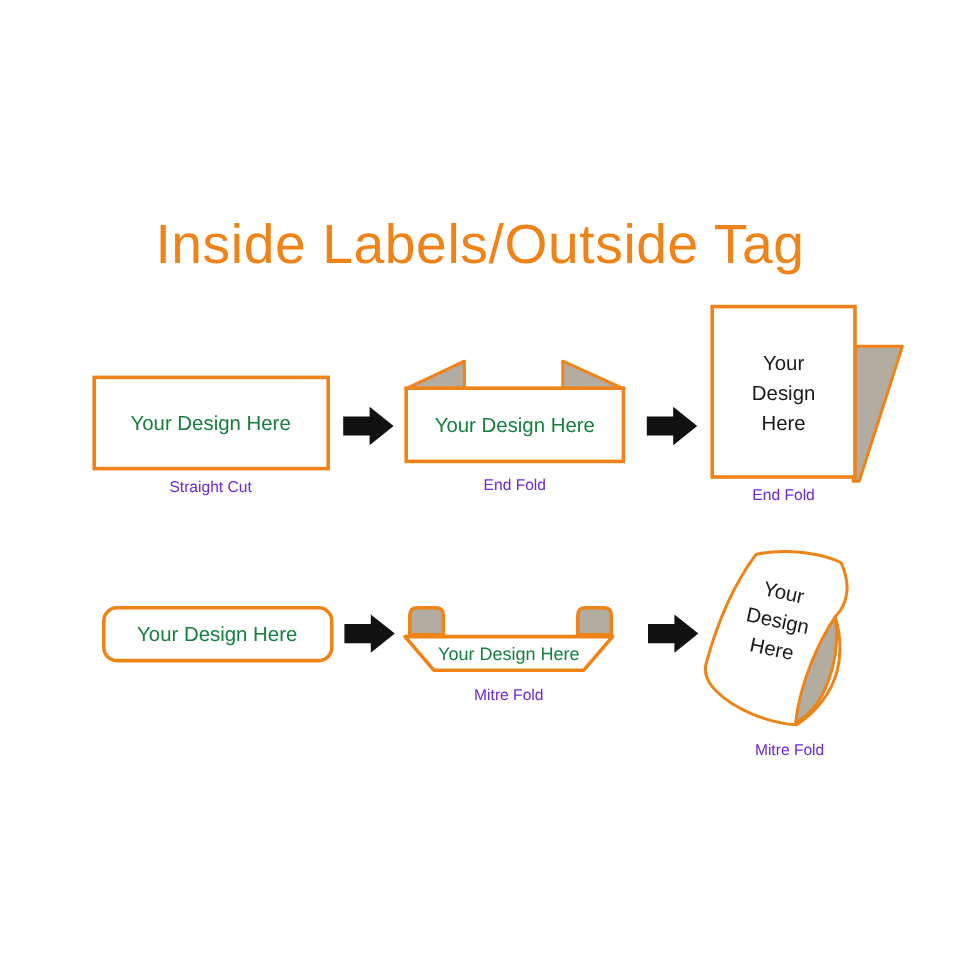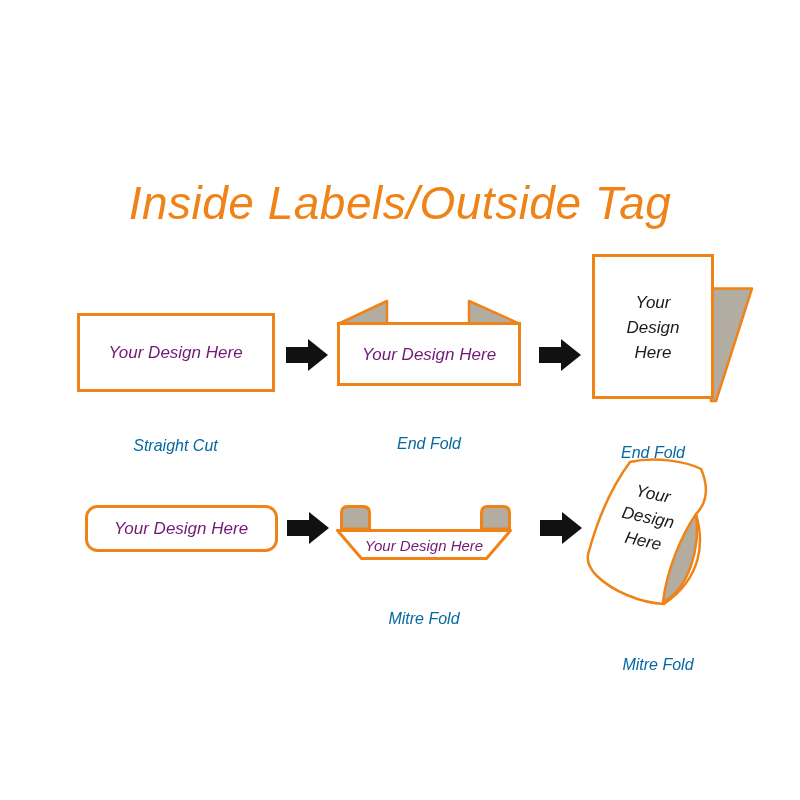--- a/index.html
+++ b/index.html
@@ -1,33 +1,33 @@
 <!DOCTYPE html>
 <html><head>
 <meta charset="utf-8">
 <style>
   html,body{margin:0;padding:0;background:#fff;}
   .stage{
     position:relative;width:800px;height:800px;background:#ffffff;
-    font-family:"Liberation Sans",sans-serif;color:#1a1a1a;overflow:hidden;font-style:italic;
+    font-family:"Liberation Sans",sans-serif;color:#1a1a1a;overflow:hidden;
   }
   .page-title{
     position:absolute;left:0;right:0;top:180px;text-align:center;
     font-size:46px;line-height:1;color:#EF8318;letter-spacing:0.5px;
   }
   .shapes{position:absolute;left:0;top:0;}
   .design-text{
-    position:absolute;text-align:center;font-size:17px;line-height:20px;color:#701a75;
+    position:absolute;text-align:center;font-size:17px;line-height:20px;color:#15803d;
   }
   .design-lines{
     position:absolute;text-align:center;font-size:17px;line-height:25px;color:#1a1a1a;
   }
   .design-lines.rotated{line-height:24px;transform:rotate(12deg);}
   .item-label{
-    position:absolute;text-align:center;font-size:16px;line-height:19px;color:#0369a1;margin-top:40px;
+    position:absolute;text-align:center;font-size:13px;line-height:19px;color:#6d28d9;
   }
   .small-text{font-size:15px;line-height:17px;}
 </style>
 </head>
 <body>
 
 <div class="stage">
 
   <div class="page-title">Inside Labels/Outside Tag</div>
 

